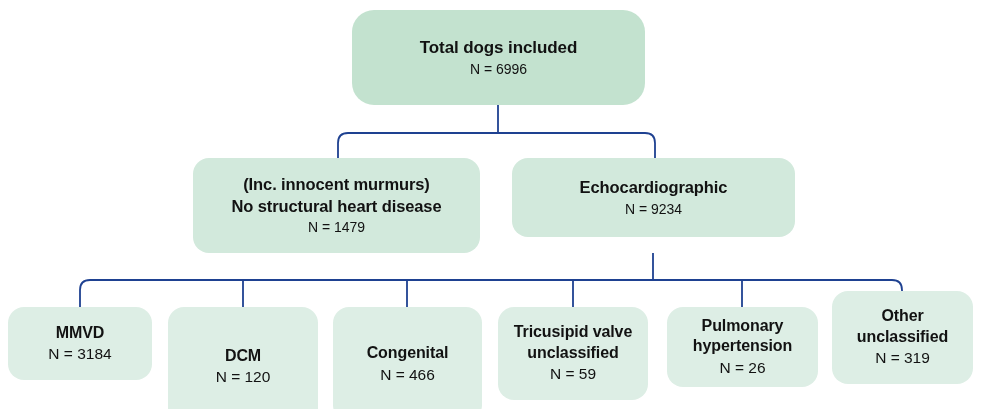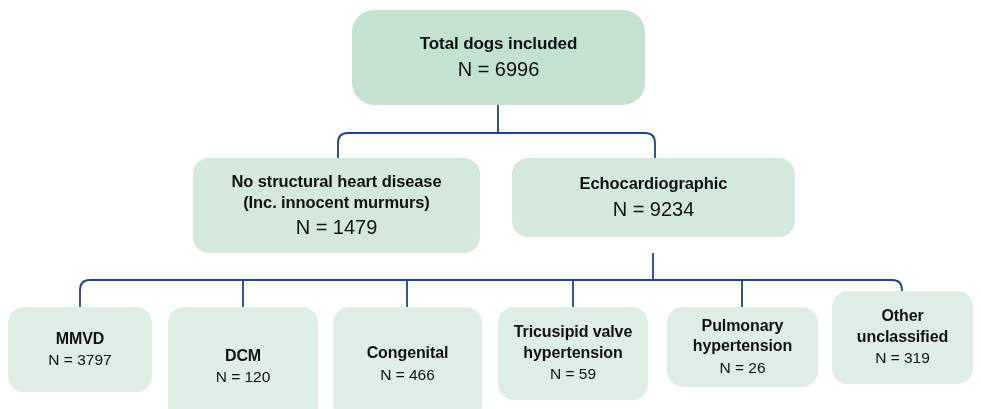--- a/index.html
+++ b/index.html
@@ -54,21 +54,21 @@
   .node .t {
     font-weight: bold;
     font-size: 16.5px;
     line-height: 1.3;
     letter-spacing: -0.1px;
   }
   .node.l1 .t { font-size: 17px; }
   .node.l3 .t { font-size: 16px; line-height: 1.28; }
   .node .n {
     font-weight: 400;
-    font-size: 20px;
+    font-size: 14px;
     line-height: 1.3;
     margin-top: 1px;
   }
   .node.l3 .n { font-size: 15.5px; }
 </style>
 </head>
 <body>
 
 <div class="canvas">
 
@@ -84,47 +84,47 @@
     <path d="M573,280 V307"></path>
     <path d="M742,280 V307"></path>
   </svg>
 
   <div class="node l1" style="left:352px; top:10px; width:293px; height:95px;border-radius:22px;">
     <div class="t">Total dogs included</div>
     <div class="n">N = 6996</div>
   </div>
 
   <div class="node l2" style="left:193px; top:158px; width:287px; height:95px;">
+    <div class="t">(Inc. innocent murmurs)</div>
     <div class="t">No structural heart disease</div>
-    <div class="t">(Inc. innocent murmurs)</div>
     <div class="n">N = 1479</div>
   </div>
 
   <div class="node l2" style="left:512px; top:158px; width:283px; height:79px;">
     <div class="t">Echocardiographic</div>
     <div class="n">N = 9234</div>
   </div>
 
-  <div class="node l3" style="left:8px; top:307px; width:144px; height:85px;text-align:center;">
+  <div class="node l3" style="left:8px; top:307px; width:144px; height:73px;text-align:center;">
     <div class="t">MMVD</div>
-    <div class="n">N = 3797</div>
+    <div class="n">N = 3184</div>
   </div>
 
   <div class="node l3" style="left:168px; top:307px; width:150px; height:119px;">
     <div class="t">DCM</div>
     <div class="n">N = 120</div>
   </div>
 
   <div class="node l3" style="left:333px; top:307px; width:149px; height:114px;">
     <div class="t">Congenital</div>
     <div class="n">N = 466</div>
   </div>
 
   <div class="node l3" style="left:498px; top:307px; width:150px; height:93px;">
-    <div class="t">Tricusipid valve hypertension</div>
+    <div class="t">Tricusipid valve unclassified</div>
     <div class="n">N = 59</div>
   </div>
 
   <div class="node l3" style="left:667px; top:307px; width:151px; height:80px;">
     <div class="t">Pulmonary hypertension</div>
     <div class="n">N = 26</div>
   </div>
 
   <div class="node l3" style="left:832px; top:291px; width:141px; height:93px;">
     <div class="t">Other unclassified</div>

